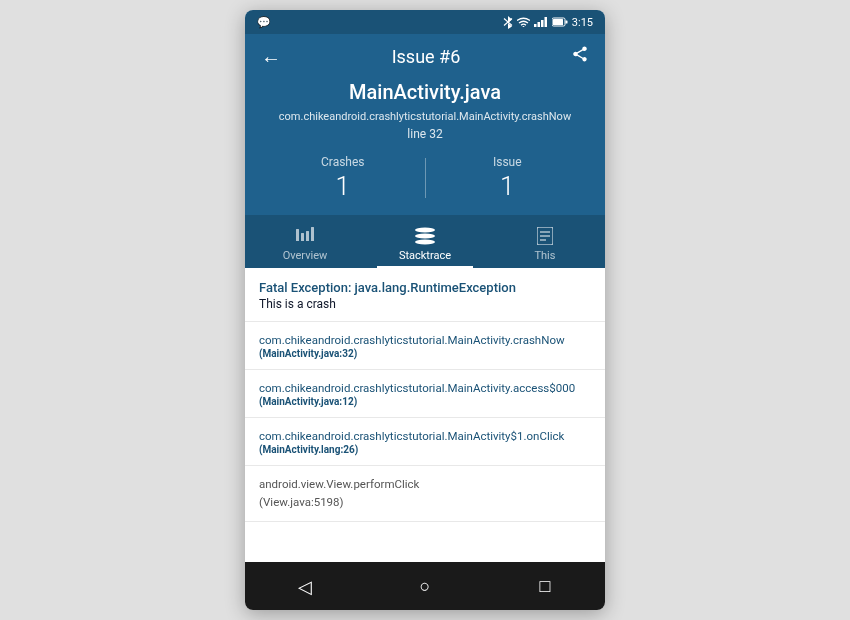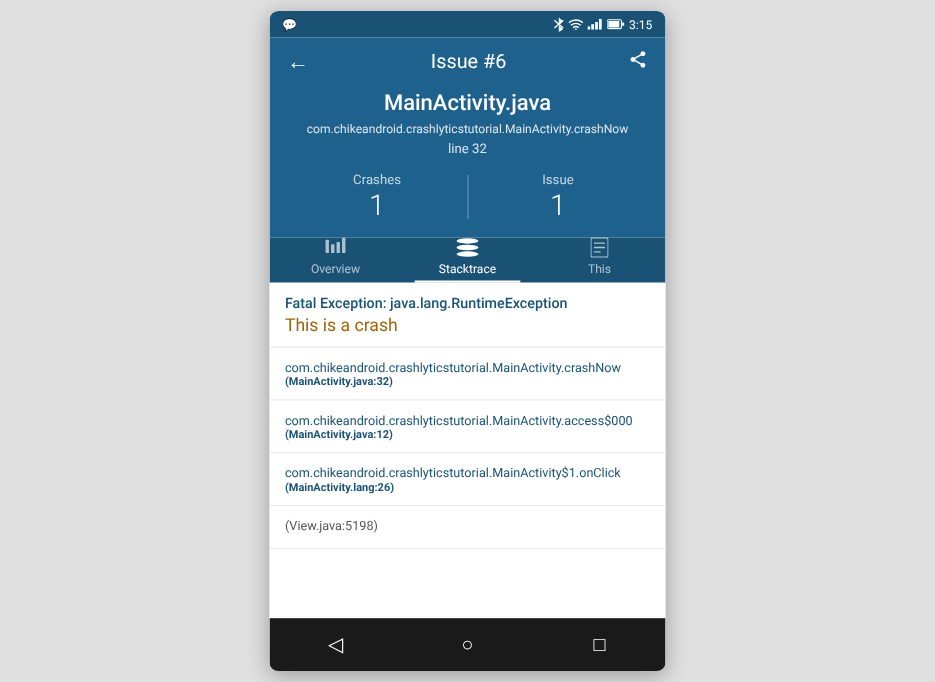--- a/index.html
+++ b/index.html
@@ -127,21 +127,21 @@
       background: #1a5276;
       display: flex;
       flex-shrink: 0;
       border-bottom: none;
     }
     .tab-item {
       flex: 1;
       display: flex;
       flex-direction: column;
       align-items: center;
-      padding: 0 0 6px;
+      padding: 12px 0 6px;
       cursor: pointer;
       color: rgba(255,255,255,0.65);
       font-size: 11px;
       gap: 4px;
       position: relative;
     }
     .tab-item.active {
       color: #fff;
     }
     .tab-item.active::after {
@@ -167,22 +167,22 @@
       padding: 12px 14px 10px;
       border-bottom: 1px solid #e8e8e8;
     }
     .exception-title {
       color: #1a5276;
       font-size: 13px;
       font-weight: 500;
       margin-bottom: 2px;
     }
     .exception-subtitle {
-      color: #a16207;
-      font-size: 16px;
+      color: #0f172a;
+      font-size: 12px;
     }
     .stack-item {
       padding: 10px 14px;
       border-bottom: 1px solid #e8e8e8;
     }
     .stack-method {
       color: #1a5276;
       font-size: 11.5px;
       line-height: 1.4;
       word-break: break-all;
@@ -344,20 +344,21 @@
       <div class="stack-method">com.chikeandroid.crashlyticstutorial.MainActivity.access$000</div>
       <div class="stack-location">(MainActivity.java:12)</div>
     </div>
 
     <div class="stack-item">
       <div class="stack-method">com.chikeandroid.crashlyticstutorial.MainActivity$1.onClick</div>
       <div class="stack-location">(MainActivity.lang:26)</div>
     </div>
 
     <div class="stack-item-plain">
+      <div class="stack-plain-text">android.view.View.performClick</div>
       <div class="stack-plain-text">(View.java:5198)</div>
     </div>
 
   </div>
 
   <div class="nav-bar">
     <div class="nav-btn">◁</div>
     <div class="nav-btn">○</div>
     <div class="nav-btn">□</div>
   </div>

